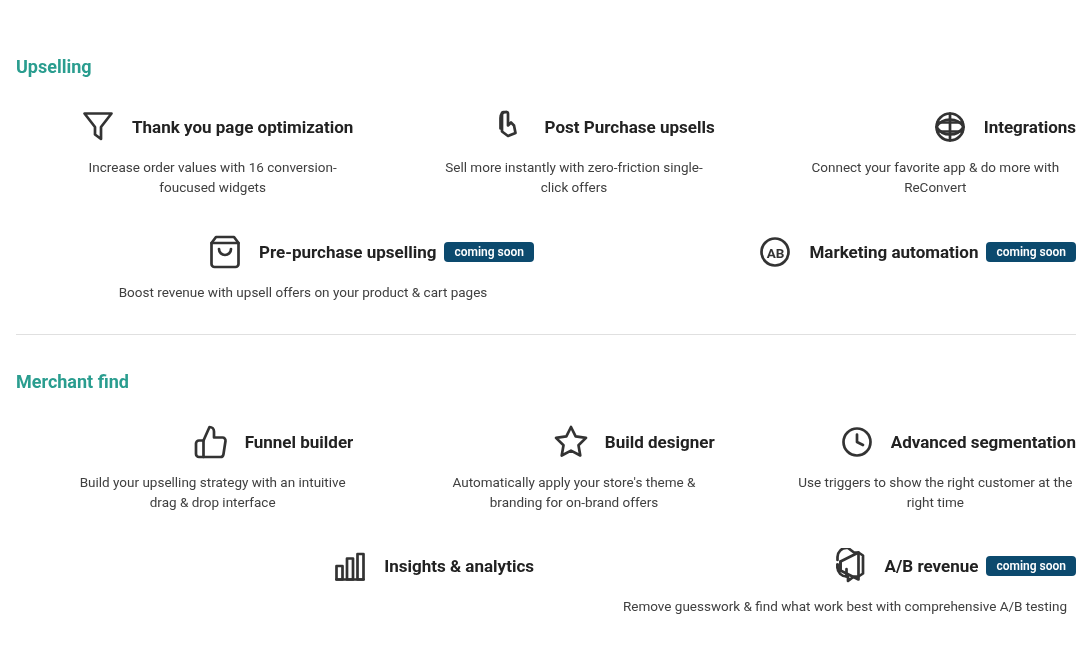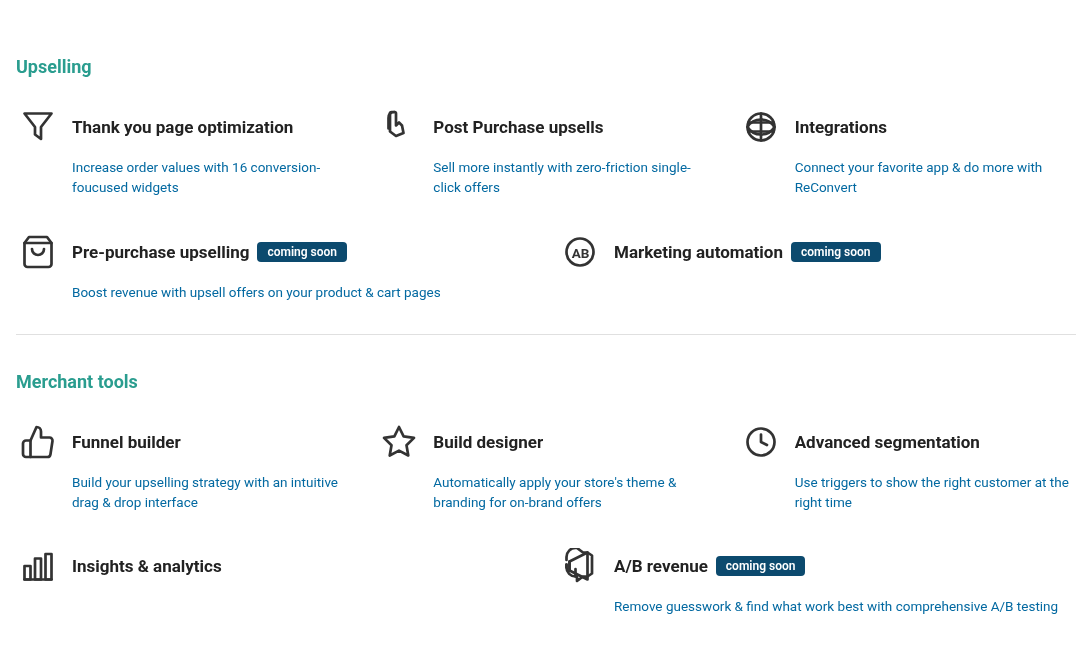--- a/index.html
+++ b/index.html
@@ -39,20 +39,21 @@
     .feature-item {
       display: flex;
       flex-direction: column;
     }
 
     .feature-header {
       display: flex;
       align-items: center;
       gap: 12px;
       margin-bottom: 8px;
+      justify-content: flex-end;
     }
 
     .feature-icon {
       width: 44px;
       height: 44px;
       flex-shrink: 0;
       display: flex;
       align-items: center;
       justify-content: center;
     }
@@ -85,23 +86,24 @@
       color: #fff;
       font-size: 12px;
       font-weight: 600;
       padding: 3px 10px;
       border-radius: 4px;
       white-space: nowrap;
     }
 
     .feature-desc {
       font-size: 13.5px;
-      color: #0369a1;
+      color: #404040;
       line-height: 1.5;
       padding-left: 56px;
+      text-align: center;
     }
 
     
     .grid-2 {
       display: grid;
       grid-template-columns: repeat(2, 1fr);
       gap: 32px 24px;
     }
   </style>
 </head>
@@ -191,21 +193,21 @@
           <span class="coming-soon-badge">coming soon</span>
         </div>
       </div>
     </div>
   </div>
 </section>
 
 <hr class="divider">
 
 <section class="section">
-  <h2 class="section-title">Merchant tools</h2>
+  <h2 class="section-title">Merchant find</h2>
 
   <div class="grid">
 
     <div class="feature-item">
       <div class="feature-header">
         <div class="feature-icon">
           <svg viewBox="0 0 24 24">
             <path d="M14 9V5a3 3 0 0 0-3-3l-4 9v11h11.28a2 2 0 0 0 2-1.7l1.38-9a2 2 0 0 0-2-2.3H14z"></path>
             <path d="M7 22H4a2 2 0 0 1-2-2v-7a2 2 0 0 1 2-2h3"></path>
           </svg>

